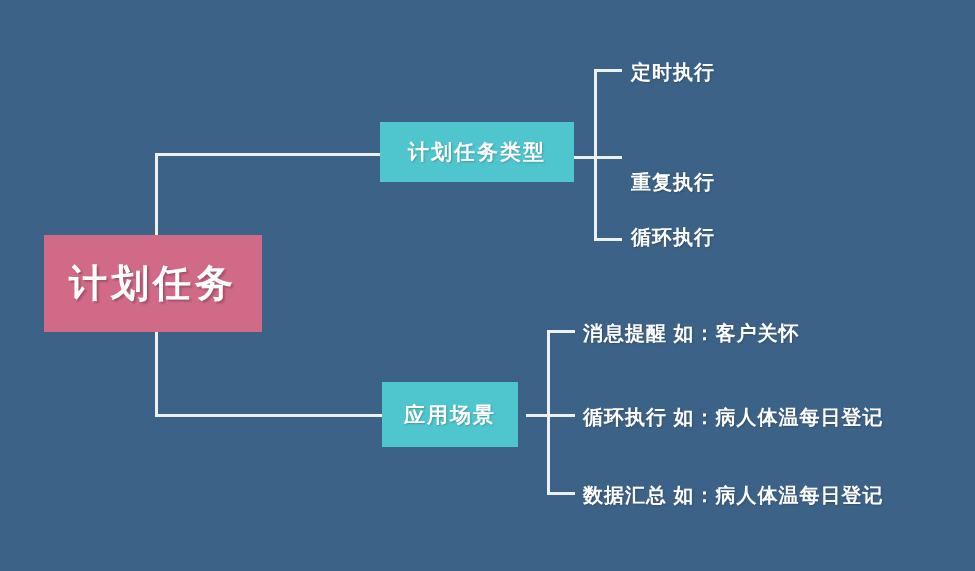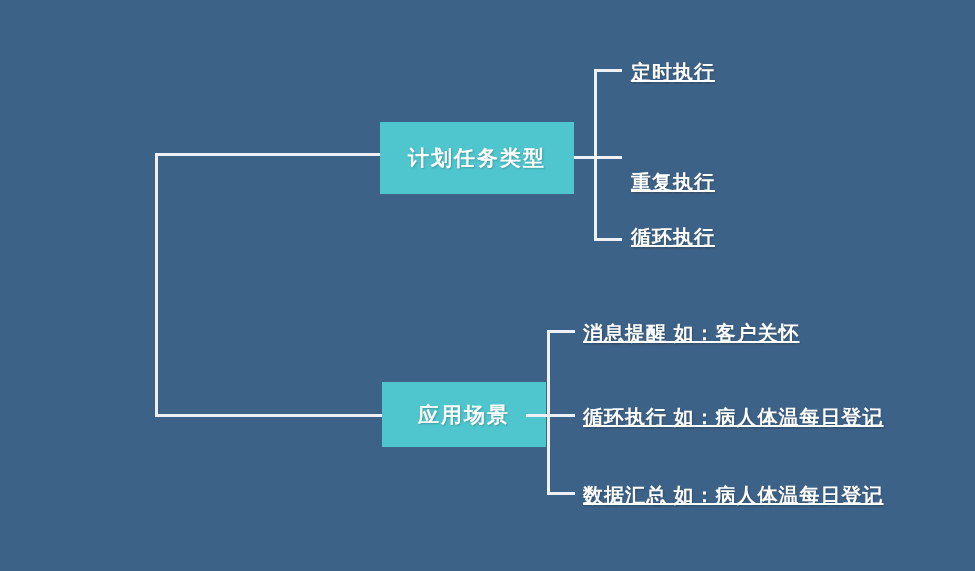--- a/index.html
+++ b/index.html
@@ -55,36 +55,38 @@
   
   .leaf {
     position: absolute;
     color: #FFFFFF;
     font-size: 20px;
     font-weight: bold;
     letter-spacing: 1px;
     white-space: nowrap;
     text-shadow: 1px 1px 2px rgba(0,0,0,0.20);
     line-height: 1;
-    text-decoration: underline;
   }
 </style>
 </head>
 <body>
 
 <div id="canvas">
 
   <div class="line-v" style="left:155px; top:153px; height:264px;"></div>
 
   <div class="line-h" style="left:155px; top:153px; width:228px;"></div>
 
   <div class="line-h" style="left:155px; top:414px; width:230px;"></div>
 
+  <div class="node node-root" style="left:44px; top:235px; width:218px; height:97px;">
+    <span>计划任务</span>
+  </div>
 
-  <div class="node node-branch" style="left:380px; top:122px; width:194px; height:72px;">
+  <div class="node node-branch" style="left:380px; top:122px; width:194px; height:60px;">
     <span>计划任务类型</span>
   </div>
 
   <div class="line-h" style="left:574px; top:156px; width:23px;"></div>
 
   <div class="line-v" style="left:594px; top:69px; height:172px;"></div>
 
   <div class="line-h" style="left:594px; top:69px; width:28px;"></div>
   <div class="line-h" style="left:594px; top:156px; width:28px;"></div>
   <div class="line-h" style="left:594px; top:238px; width:28px;"></div>
@@ -92,21 +94,21 @@
   <div class="leaf" style="left:631px; top:62px;">
     <span>定时执行</span>
   </div>
   <div class="leaf" style="left:631px; top:144px;margin-top:28px;">
     <span>重复执行</span>
   </div>
   <div class="leaf" style="left:631px; top:227px;">
     <span>循环执行</span>
   </div>
 
-  <div class="node node-branch" style="left:382px; top:382px; width:164px; height:65px;text-align:right;">
+  <div class="node node-branch" style="left:382px; top:382px; width:136px; height:65px;text-align:right;">
     <span>应用场景</span>
   </div>
 
   <div class="line-h" style="left:526px; top:414px; width:24px;"></div>
 
   <div class="line-v" style="left:547px; top:330px; height:165px;"></div>
 
   <div class="line-h" style="left:547px; top:330px; width:28px;"></div>
   <div class="line-h" style="left:547px; top:414px; width:28px;"></div>
   <div class="line-h" style="left:547px; top:492px; width:28px;"></div>

